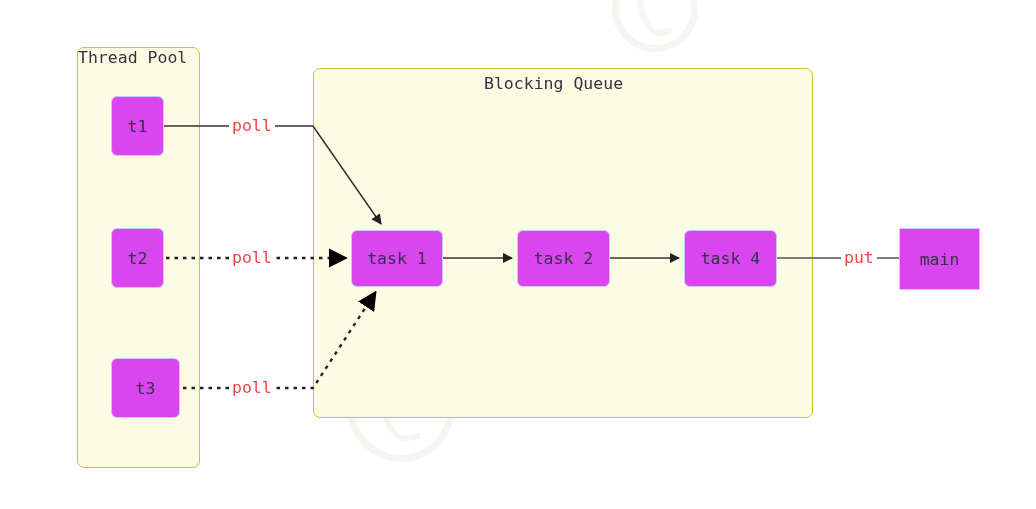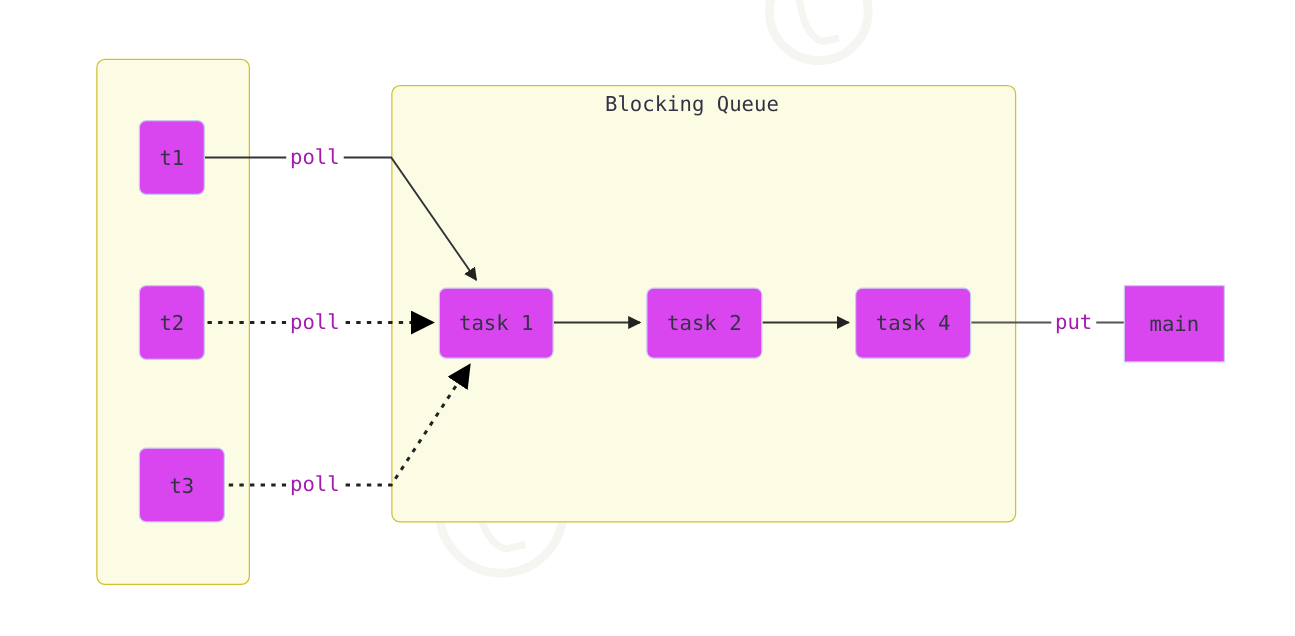--- a/index.html
+++ b/index.html
@@ -88,21 +88,21 @@
     color: #333344;
     white-space: nowrap;
   }
   .node.rounded { border-radius: 6px; }
   .node.square  { border-radius: 1px; }
 
   
   .edge-label {
     position: absolute;
     font-size: 16.5px;
-    color: #a21caf;
+    color: #ef4444;
     background: #ffffff;
     padding: 0 3px;
     white-space: nowrap;
     line-height: 18px;
   }
 
   svg.edges {
     position: absolute;
     left: 0; top: 0;
     width: 1036px;
@@ -117,20 +117,21 @@
 <div id="canvas">
 
   <div class="wm-logo" style="left:612px; top:-34px; width:72px; height:72px;"></div>
   <div class="wm-logo" style="left:348px; top:356px; width:92px; height:92px;"></div>
   <div class="wm-text-blk" style="left:448px; top:300px;">
     <div class="wm-cn">黑马程序员</div>
     <div class="wm-en">www.itheima.com</div>
   </div>
 
   <div class="container-box" style="left:77px; top:47px; width:123px; height:421px;"></div>
+  <div class="container-label" style="left:78px; top:47px; line-height:22px;">Thread Pool</div>
 
   <div class="container-box" style="left:313px; top:68px; width:500px; height:350px;"></div>
   <div class="container-label" style="left:484px; top:73px; line-height:22px;">Blocking Queue</div>
 
   <svg class="edges" viewBox="0 0 1036 509" xmlns="http://www.w3.org/2000/svg">
     <defs>
       <marker id="arrowSolid" viewBox="0 0 10 10" refX="9" refY="5" markerWidth="7" markerHeight="7" orient="auto-start-reverse">
         <path d="M 0 0 L 10 5 L 0 10 z" fill="#222222"></path>
       </marker>
       <marker id="arrowThick" viewBox="0 0 10 10" refX="8.5" refY="5" markerWidth="8" markerHeight="8" orient="auto-start-reverse">

